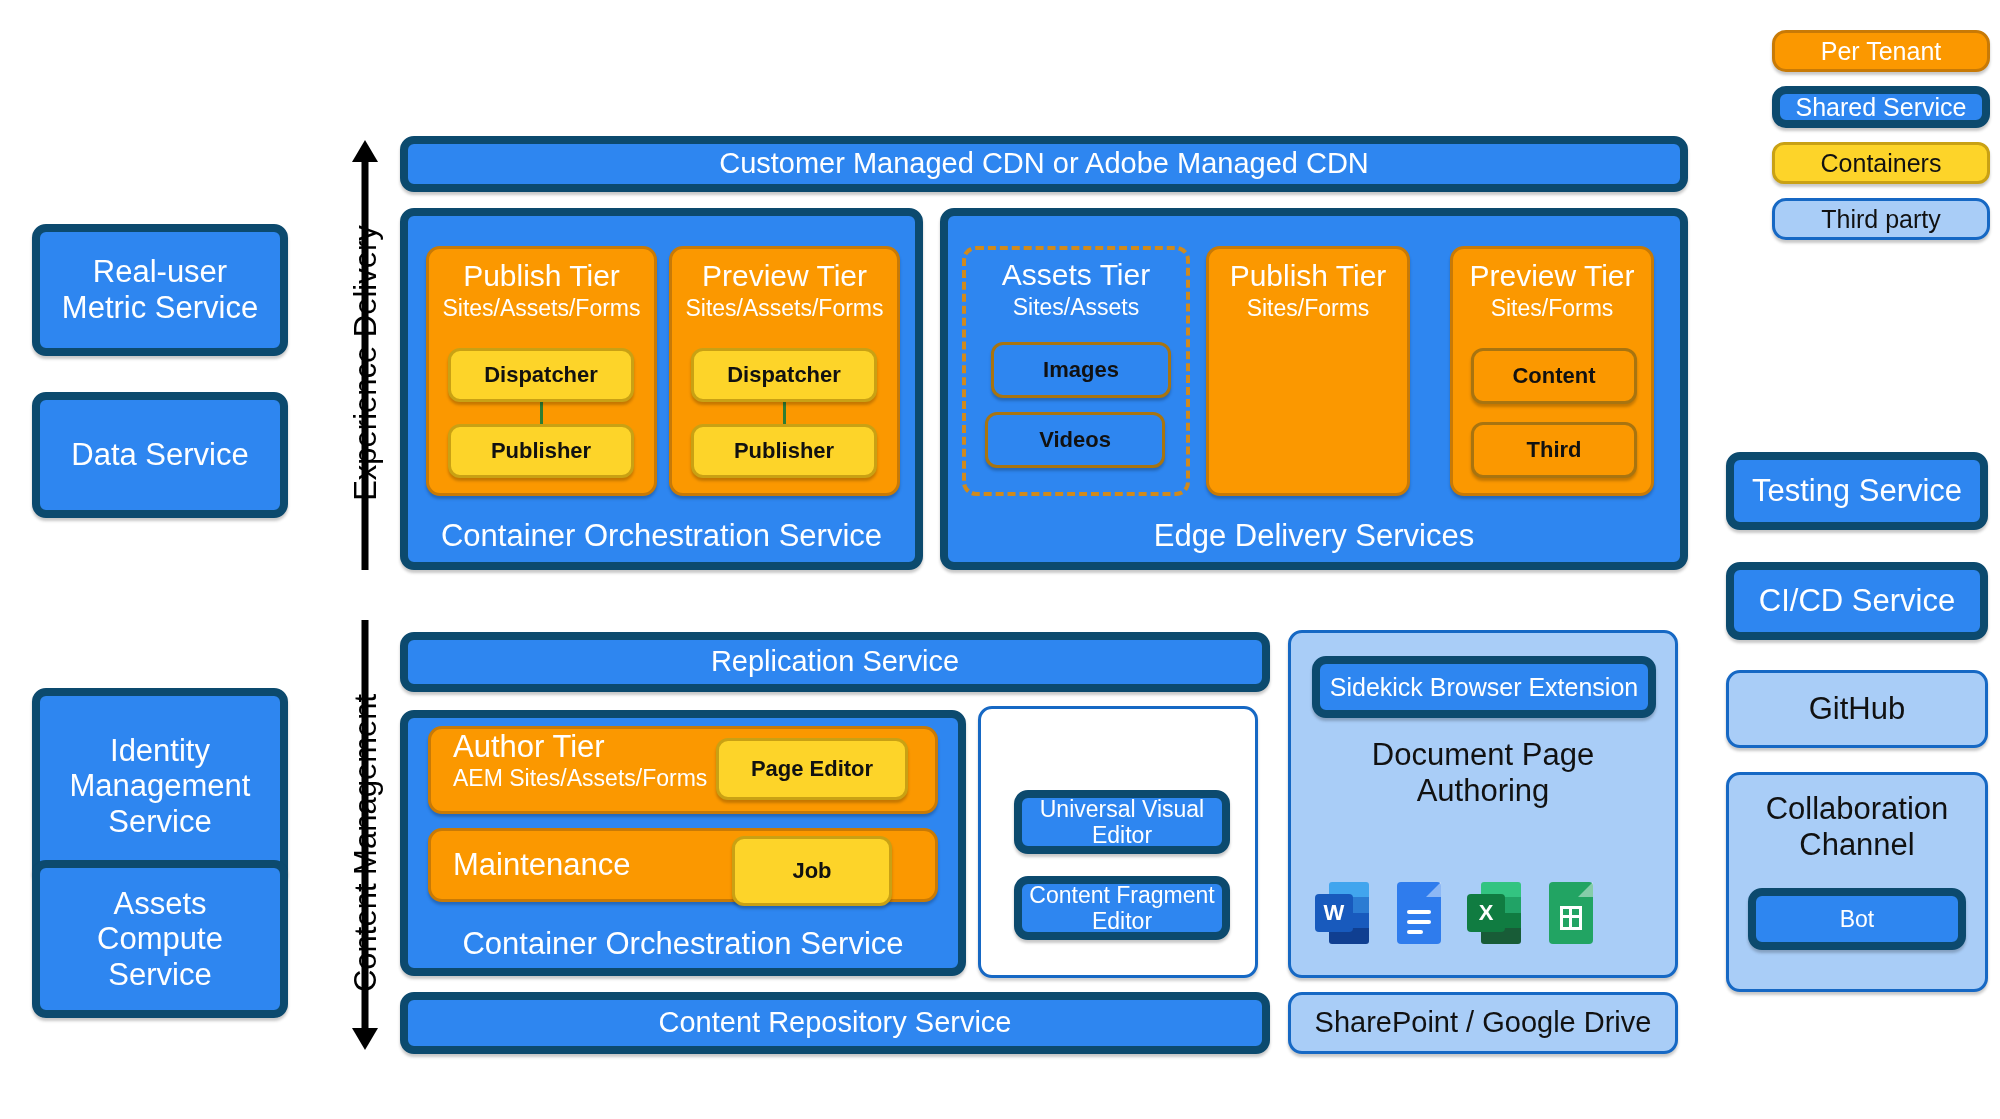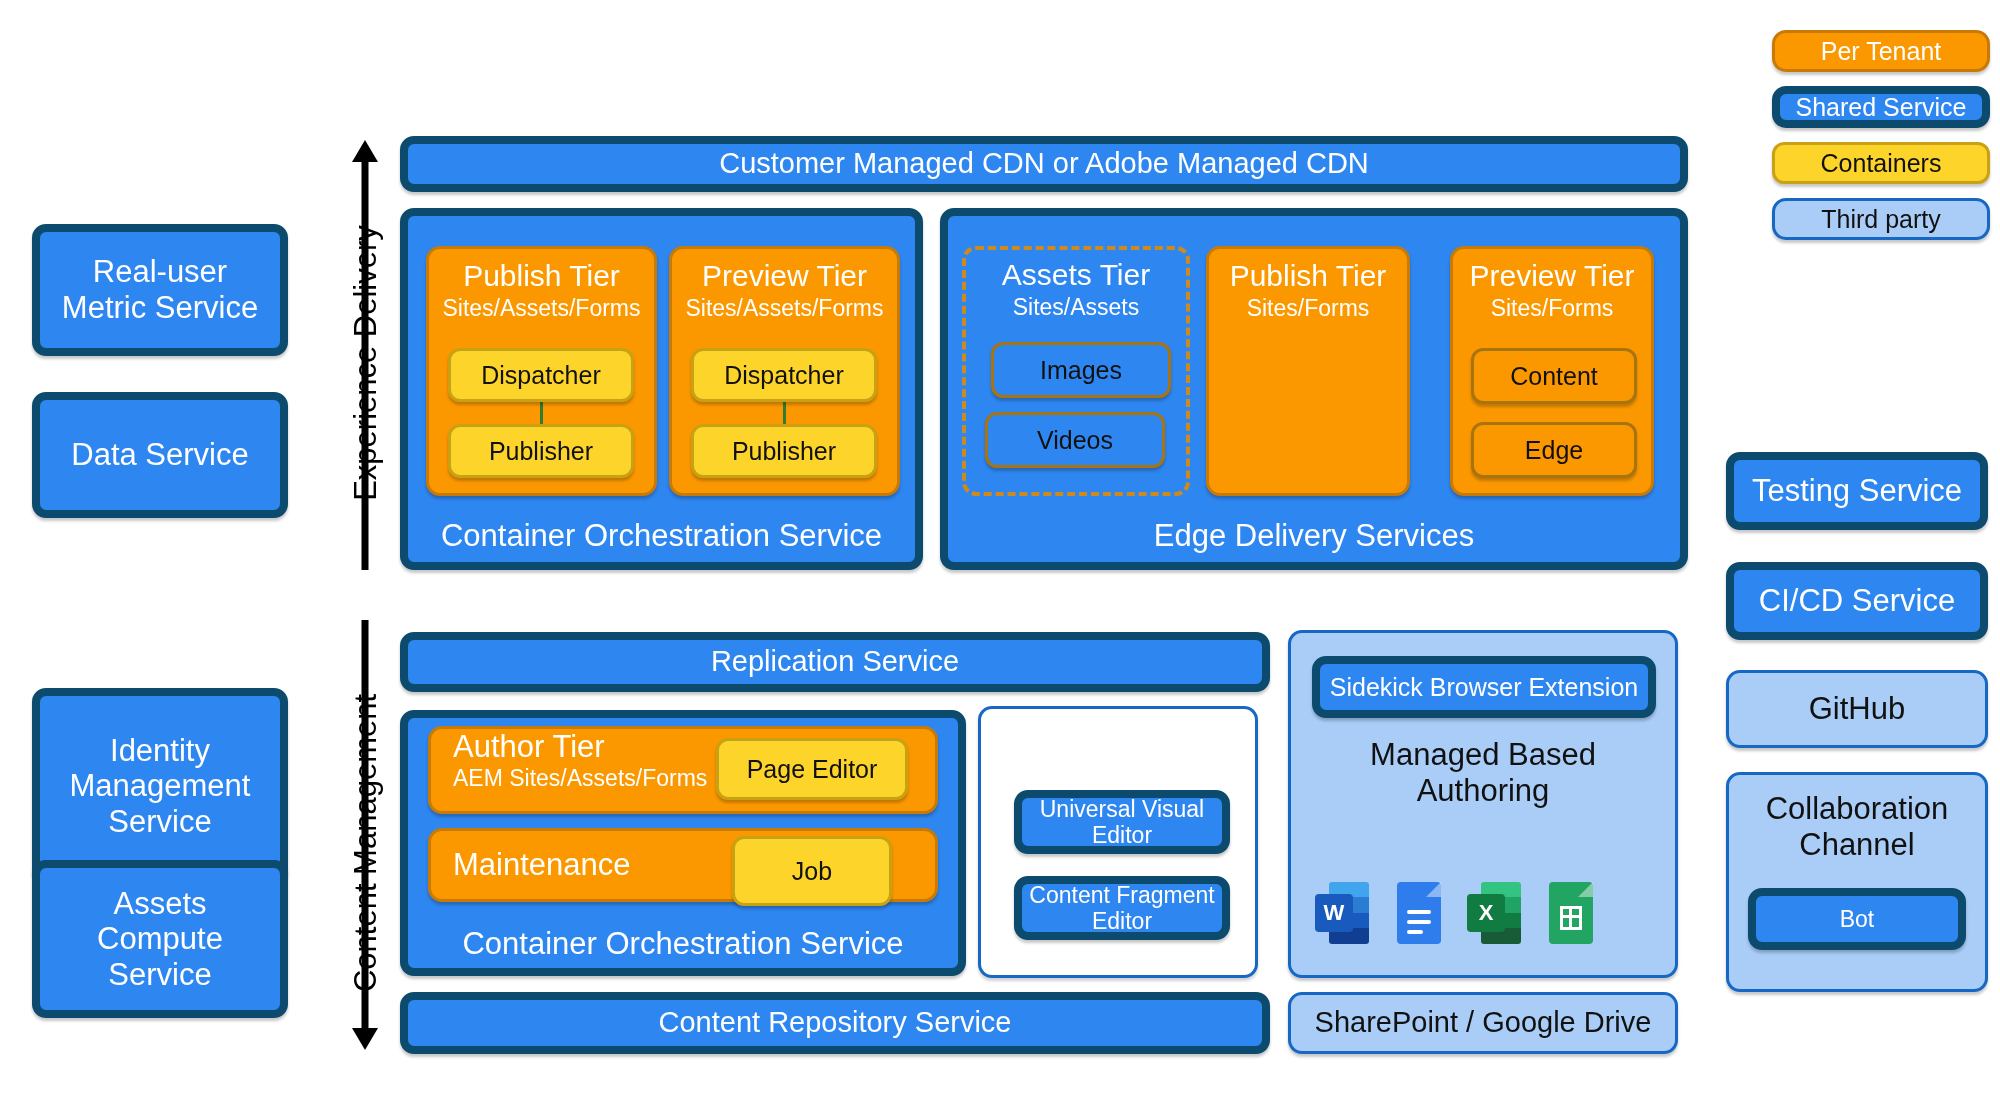--- a/index.html
+++ b/index.html
@@ -72,21 +72,21 @@
     background: #fb9800;
     border: 3px solid #a87410;
     color: #111111;
     border-radius: 12px;
     box-shadow: 0 3px 3px rgba(0,0,0,0.22);
   }
 
   
   .t-34 { font-size: 29px; }
   .t-31 { font-size: 31px; }
-  .t-29 { font-size: 25px; }
+  .t-29 { font-size: 22px; font-weight: bold; }
   .t-25 { font-size: 25px; }
   .t-23 { font-size: 23px; }
   .tier-title { font-size: 30px; color:#ffffff; }
   .tier-sub   { font-size: 23px; color:#ffffff; margin-top: 1px; }
 
   
   .axis { position: absolute; }
   .axis .shaft {
     position: absolute; left: 50%; transform: translateX(-50%);
     width: 7px; background: #000;
@@ -236,21 +236,21 @@
   </div>
 
   <div class="box orange" style="left:1450px; top:246px; width:204px; height:250px; flex-direction:column; justify-content:flex-start; padding-top:10px;">
     <span class="tier-title">Preview Tier</span>
     <span class="tier-sub">Sites/Forms</span>
   </div>
   <div class="box orange-chip t-29" style="left:1471px; top:348px; width:166px; height:56px;">
     <span>Content</span>
   </div>
   <div class="box orange-chip t-29" style="left:1471px; top:422px; width:166px; height:56px;">
-    <span>Edge</span>
+    <span>Third</span>
   </div>
 
   <div class="box blue t-31" style="left:1726px; top:452px; width:262px; height:78px;">
     <span>Testing Service</span>
   </div>
   <div class="box blue t-31" style="left:1726px; top:562px; width:262px; height:78px;">
     <span>CI/CD Service</span>
   </div>
   <div class="box lightblue t-31" style="left:1726px; top:670px; width:262px; height:78px;">
     <span>GitHub</span>
@@ -294,21 +294,21 @@
   <div class="box blue t-23" style="left:1014px; top:790px; width:216px; height:64px; flex-direction:column;">
     <span>Universal Visual</span>
     <span>Editor</span>
   </div>
   <div class="box blue t-23" style="left:1014px; top:876px; width:216px; height:64px; flex-direction:column;">
     <span>Content Fragment</span>
     <span>Editor</span>
   </div>
 
   <div class="box lightblue" style="left:1288px; top:630px; width:390px; height:348px; flex-direction:column; justify-content:flex-start; padding-top:26px;">
-    <span class="t-31" style="margin-top:78px;">Managed Based</span>
+    <span class="t-31" style="margin-top:78px;">Document Page</span>
     <span class="t-31">Authoring</span>
   </div>
   <div class="box blue t-25" style="left:1312px; top:656px; width:344px; height:62px;">
     <span>Sidekick Browser Extension</span>
   </div>
 
   <div class="icon-row" style="left:1315px; top:882px;">
 
     <div class="appicon">
       <div class="w-back"></div>

